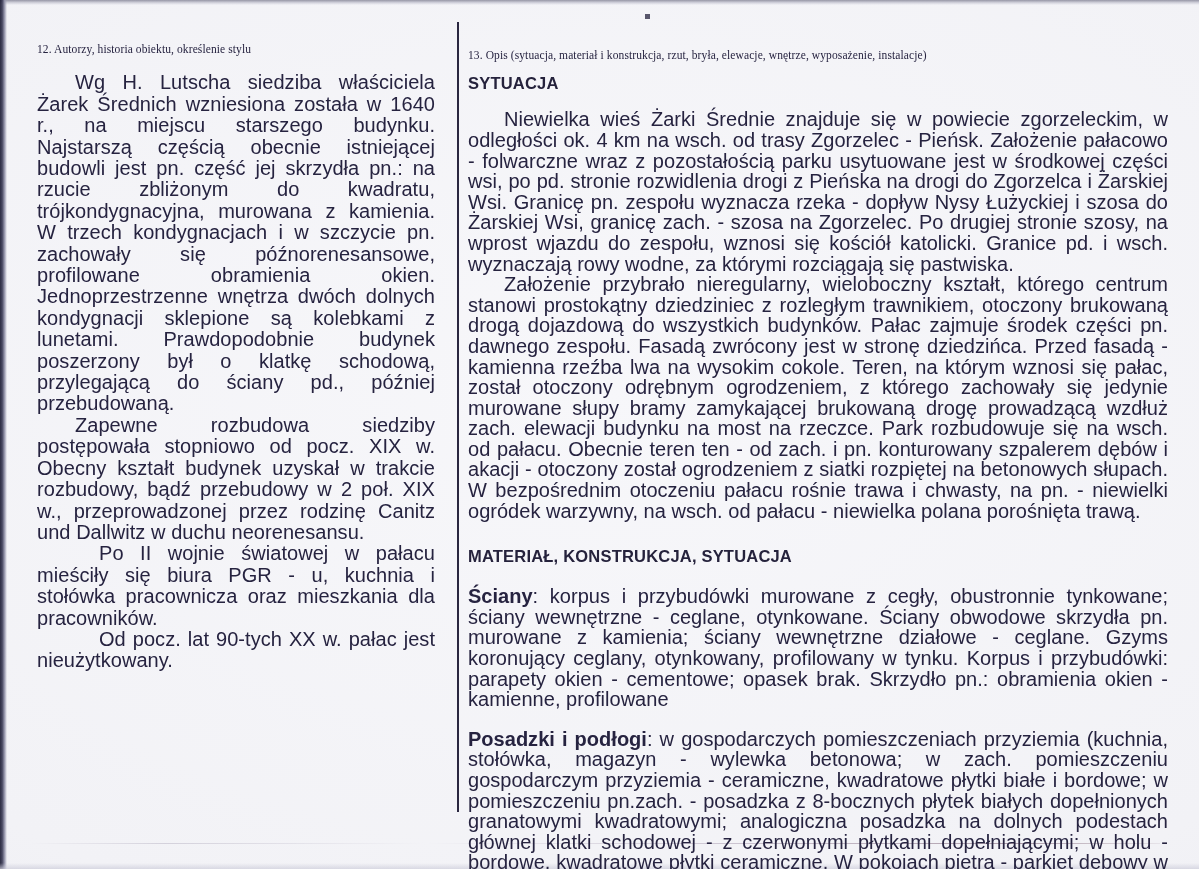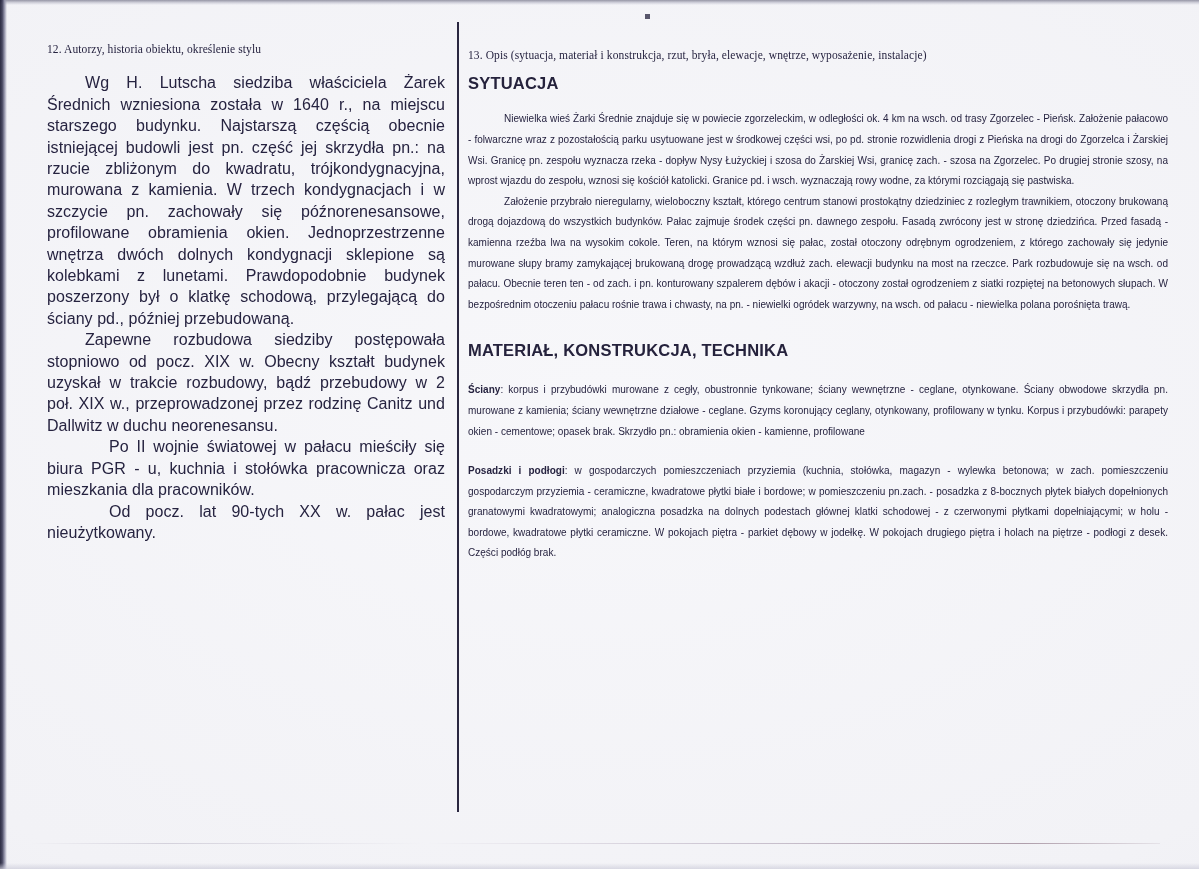--- a/index.html
+++ b/index.html
@@ -59,21 +59,21 @@
   #faint-line-bottom {
     position: absolute;
     left: 30px; top: 843px;
     width: 1130px; height: 1px;
     background: linear-gradient(to right, rgba(120,110,140,0) 0%, rgba(120,110,140,.25) 12%, rgba(150,120,140,.0) 35%, rgba(130,110,140,.35) 62%, rgba(120,90,110,.55) 88%, rgba(120,90,110,.1) 100%);
   }
 
   
   #col-left {
     position: absolute;
-    left: 47px; top: 42px;
+    left: 37px; top: 42px;
     width: 398px;
   }
   #divider {
     position: absolute;
     left: 457px; top: 22px;
     width: 2.4px; height: 790px;
     background: #2a2740;
   }
   #col-right {
     position: absolute;
@@ -100,28 +100,28 @@
     margin: 12px 0 16px 0;
   }
   #material-title { margin-top: 26px; margin-bottom: 20px; }
 
   .para {
     margin: 0;
     text-align: justify;
     color: #262340;
   }
   #col-left .para {
-    font-size: 16px;
+    font-size: 20px;
     line-height: 21.4px;
     text-indent: 38px;
     letter-spacing: .05px;
   }
   #col-left .para.indent-wide { text-indent: 62px; }
   #col-right .para {
-    font-size: 10px;
+    font-size: 20px;
     line-height: 20.6px;
     text-indent: 36px;
     letter-spacing: .02px;
   }
   #col-right .para.noindent { text-indent: 0; }
   #col-right .para.gap-top { margin-top: 19px; }
 
   .lead {
     font-weight: bold;
   }
@@ -158,21 +158,21 @@
 
   <div id="col-right">
     <p class="field-header">13. Opis (sytuacja, materiał i konstrukcja, rzut, bryła, elewacje, wnętrze, wyposażenie, instalacje)</p>
 
     <h2 class="section-title">SYTUACJA</h2>
 
     <p class="para">Niewielka wieś Żarki Średnie znajduje się w powiecie zgorzeleckim, w odległości ok. 4 km na wsch. od trasy Zgorzelec - Pieńsk.   Założenie pałacowo - folwarczne wraz z pozostałością parku usytuowane jest w środkowej części wsi, po pd. stronie rozwidlenia drogi z Pieńska na drogi do Zgorzelca i Żarskiej Wsi. Granicę pn. zespołu wyznacza rzeka - dopływ Nysy Łużyckiej i szosa do Żarskiej Wsi, granicę zach. - szosa na Zgorzelec. Po drugiej stronie szosy, na wprost wjazdu do zespołu, wznosi się kościół katolicki. Granice pd. i wsch. wyznaczają rowy wodne, za którymi rozciągają się pastwiska.</p>
 
     <p class="para">Założenie przybrało nieregularny, wieloboczny kształt, którego centrum    stanowi prostokątny dziedziniec z rozległym trawnikiem, otoczony brukowaną drogą dojazdową do wszystkich budynków. Pałac   zajmuje środek części pn. dawnego zespołu. Fasadą zwrócony jest  w stronę dziedzińca. Przed fasadą - kamienna rzeźba lwa na wysokim cokole. Teren, na którym wznosi się pałac, został otoczony odrębnym ogrodzeniem, z którego zachowały się jedynie murowane słupy bramy zamykającej brukowaną drogę prowadzącą wzdłuż zach. elewacji budynku na most na rzeczce. Park rozbudowuje się na wsch. od pałacu. Obecnie teren ten - od zach. i pn. konturowany szpalerem dębów i akacji - otoczony został ogrodzeniem   z siatki rozpiętej na betonowych słupach. W bezpośrednim otoczeniu pałacu rośnie trawa i chwasty, na pn. - niewielki ogródek warzywny, na wsch. od pałacu - niewielka polana porośnięta trawą.</p>
 
-    <h2 class="section-title" id="material-title">MATERIAŁ, KONSTRUKCJA, TECHNIKA</h2>
+    <h2 class="section-title" id="material-title">MATERIAŁ, KONSTRUKCJA, SYTUACJA</h2>
 
     <p class="para noindent"><span class="lead">Ściany</span><span>: korpus i przybudówki murowane z cegły, obustronnie tynkowane; ściany wewnętrzne - ceglane, otynkowane. Ściany obwodowe skrzydła pn. murowane z kamienia; ściany wewnętrzne działowe - ceglane. Gzyms koronujący ceglany, otynkowany, profilowany w tynku. Korpus i przybudówki: parapety okien - cementowe; opasek brak. Skrzydło pn.: obramienia okien - kamienne, profilowane</span></p>
 
     <p class="para noindent gap-top"><span class="lead">Posadzki i podłogi</span><span>:  w gospodarczych pomieszczeniach przyziemia (kuchnia, stołówka, magazyn - wylewka betonowa;  w   zach. pomieszczeniu gospodarczym przyziemia - ceramiczne, kwadratowe płytki białe i bordowe; w pomieszczeniu pn.zach. - posadzka z 8-bocznych płytek białych dopełnionych granatowymi kwadratowymi; analogiczna posadzka na dolnych podestach głównej klatki schodowej - z czerwonymi płytkami dopełniającymi; w holu - bordowe, kwadratowe płytki ceramiczne. W pokojach piętra - parkiet dębowy w jodełkę. W pokojach drugiego piętra i holach na piętrze - podłogi z desek. Części podłóg brak.</span></p>
 
   </div>
 
 </div>
 
 </body></html>

